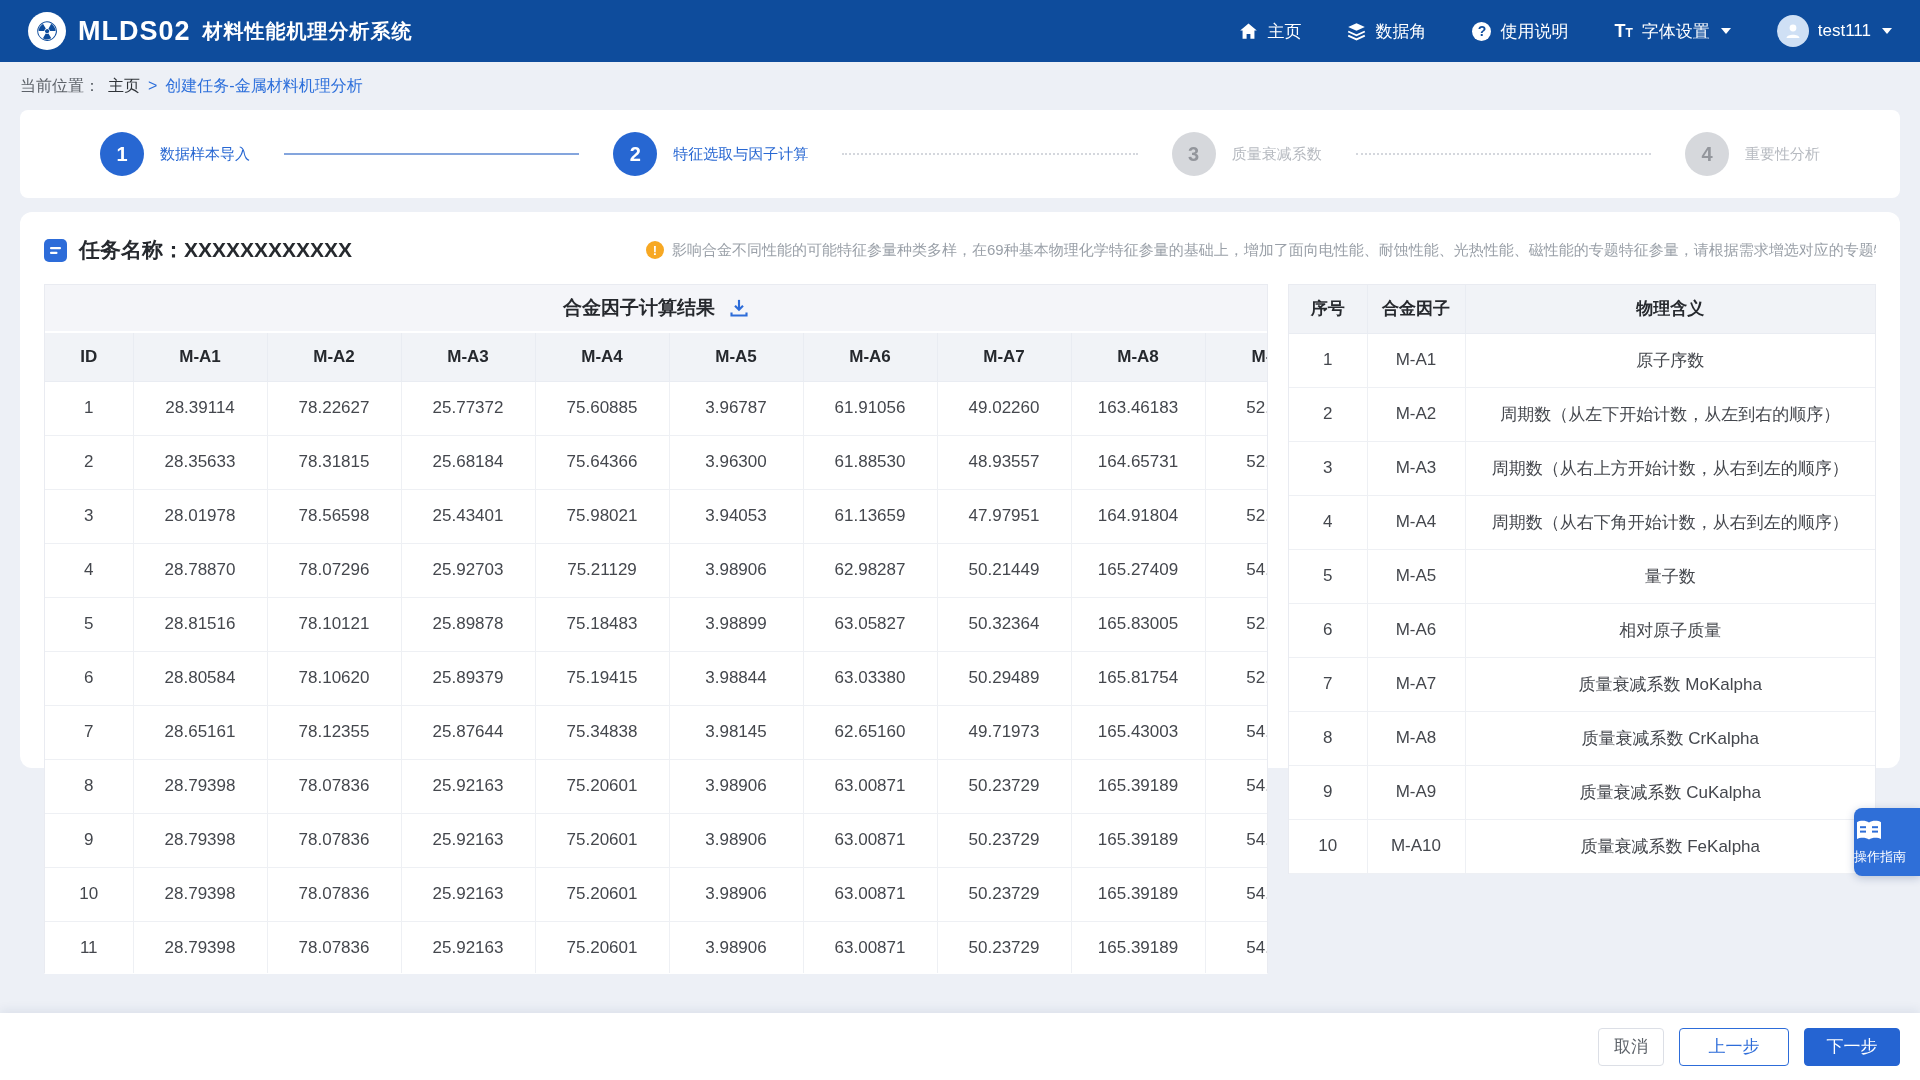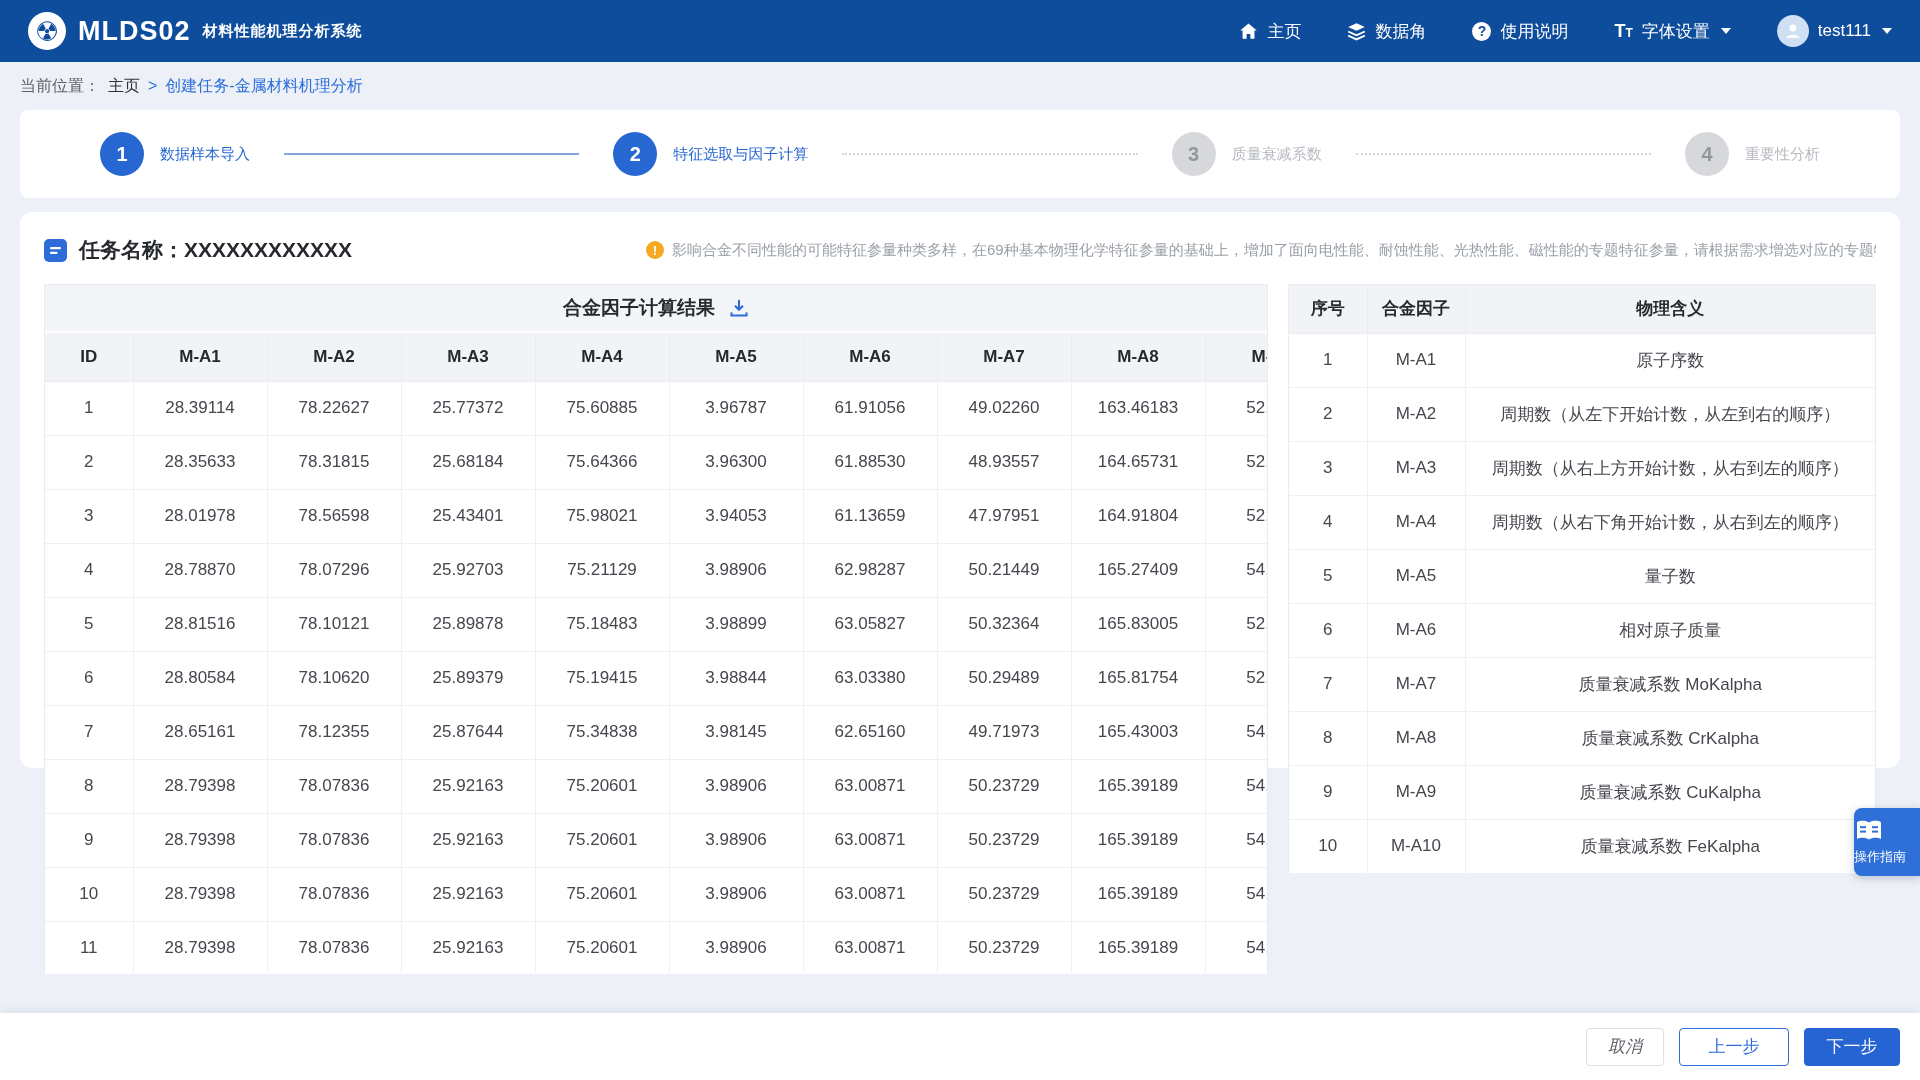--- a/index.html
+++ b/index.html
@@ -8,21 +8,21 @@
     font-family: "Liberation Sans","DejaVu Sans",sans-serif;
     background:#edf0f6; position:relative; overflow:hidden; color:#2f3338;
   }
   
   .navbar { height:62px; background:#0e4c9c; display:flex; align-items:center; padding:0 28px; color:#fff; }
   .logo-circle{ width:38px;height:38px;border-radius:50%;background:#fff;color:#0e4c9c;
     display:flex;align-items:center;justify-content:center;font-size:27px;line-height:1;
     font-family:"DejaVu Sans",sans-serif;}
   .logo-circle::before{content:"\2622";}
   .brand-code{ font-size:27px; font-weight:bold; letter-spacing:1px; margin-left:12px;}
-  .brand-title{ font-size:15px; font-weight:bold; margin-left:12px; letter-spacing:1px;}
+  .brand-title{ font-size:20px; font-weight:bold; margin-left:12px; letter-spacing:1px;}
   .nav-right{ margin-left:auto; display:flex; align-items:center; gap:46px; font-size:17px;}
   .nav-item{ display:flex; align-items:center; gap:9px; cursor:pointer; white-space:nowrap;}
   .nav-ico{ width:19px; height:19px; display:inline-flex; }
   .help-ico{ width:19px;height:19px;border-radius:50%;background:#fff;color:#0e4c9c;
     display:inline-flex;align-items:center;justify-content:center;font-size:14px;font-weight:bold;}
   .help-ico::before{content:"?";}
   .font-ico{ font-weight:bold; font-size:18px; }
   .font-ico small{ font-size:12px; font-weight:bold;}
   .caret{ width:0;height:0;border-left:5px solid transparent;border-right:5px solid transparent;
     border-top:6px solid #fff; display:inline-block; margin-left:2px;}
@@ -82,21 +82,21 @@
   .guide-btn{ position:absolute; right:0; top:808px; width:66px; height:68px; background:#2f6fd8;
     border-radius:8px 0 0 8px; display:flex; flex-direction:column; 
     justify-content:center; gap:5px; cursor:pointer; box-shadow:0 2px 8px rgba(20,50,110,.25);}
   .guide-btn span{ color:#fff; font-size:13px;}
   
   .footer{ position:absolute; left:0; bottom:0; width:100%; height:67px; background:#fff;
     box-shadow:0 -3px 10px rgba(25,50,100,.08); display:flex; align-items:center;
     justify-content:flex-end; gap:15px; padding-right:20px;}
   .btn{ height:38px; border-radius:4px; font-size:17px; display:inline-flex; align-items:center;
     justify-content:center; cursor:pointer; font-family:inherit;}
-  .btn-cancel{ width:78px; background:#fff; border:1px solid #dcdfe6; color:#5d6269;font-style:italic;}
+  .btn-cancel{ width:66px; background:#fff; border:1px solid #dcdfe6; color:#5d6269;}
   .btn-prev{ width:110px; background:#fff; border:1px solid #2d6cd9; color:#2d6cd9;}
   .btn-next{ width:96px; background:#2564d2; border:1px solid #2564d2; color:#fff;}
 </style>
 </head>
 <body>
 
 <div class="navbar">
   <span class="logo-circle"></span>
   <span class="brand-code">MLDS02</span>
   <span class="brand-title">材料性能机理分析系统</span>

